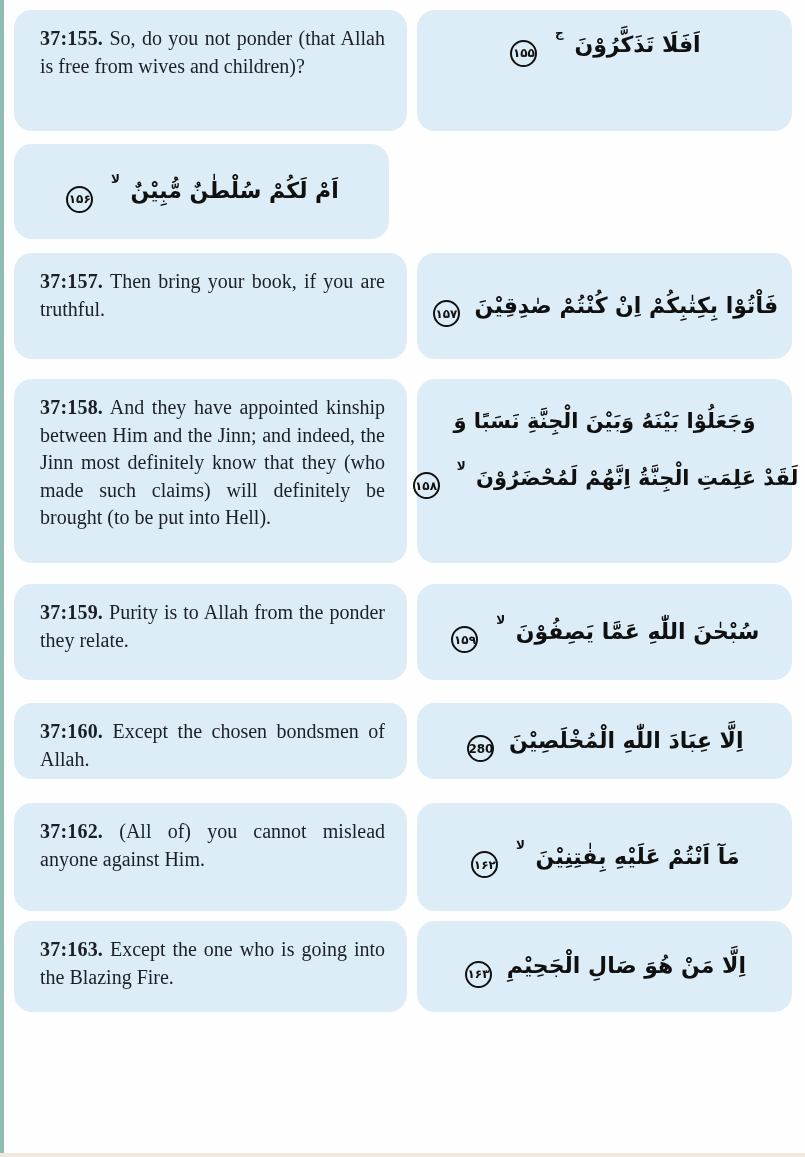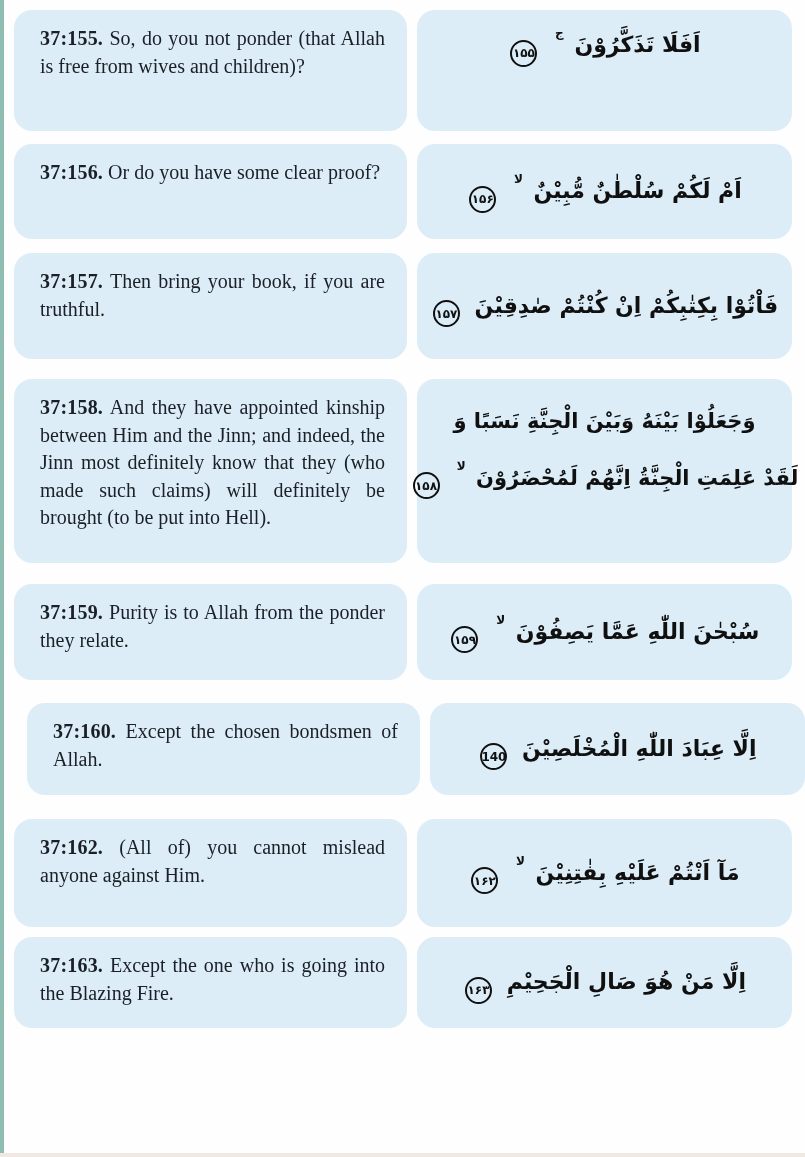--- a/index.html
+++ b/index.html
@@ -34,21 +34,21 @@
   .row {
     display: flex;
     gap: 10px;
   }
   
   .row:nth-child(1) { height: 121px; margin-bottom: 13px; }
   .row:nth-child(2) { height: 95px;  margin-bottom: 14px; }
   .row:nth-child(3) { height: 106px; margin-bottom: 20px; }
   .row:nth-child(4) { height: 184px; margin-bottom: 21px; }
   .row:nth-child(5) { height: 96px;  margin-bottom: 23px; }
-  .row:nth-child(6) { height: 92px;  margin-bottom: 24px; justify-content: flex-end; }
+  .row:nth-child(6) { height: 76px;  margin-bottom: 24px; }
   .row:nth-child(7) { height: 108px; margin-bottom: 10px; }
   .row:nth-child(8) { height: 91px;  margin-bottom: 11px; border-radius: 18px; }
   .row:nth-child(9) { height: 112px; margin-bottom: 0; }
   .box {
     background: #dcedf8;
     border-radius: 18px;
     box-sizing: border-box;
   }
   .en-box {
     width: 393px;
@@ -122,26 +122,20 @@
         
         <span class="waqf">ج</span>
         <span class="ayah-circle">
               <span class="ayah-num">۱۵۵</span>
             </span>
       </p>
     </div>
   </section>
 
   <section class="row">
-    <div class="box en-box">
-      <p class="en">
-        <b class="ref">37:156.</b>
-        <span class="txt">Or do you have some clear proof?</span>
-      </p>
-    </div>
     <div class="box ar-box">
       <p class="ar" dir="rtl">
         <span class="ar-line ar-line1">اَمْ لَكُمْ سُلْطٰنٌ مُّبِيْنٌ</span>
         
         <span class="waqf">لا</span>
         <span class="ayah-circle">
               <span class="ayah-num">۱۵۶</span>
             </span>
       </p>
     </div>
@@ -210,21 +204,21 @@
         <b class="ref">37:160.</b>
         <span class="txt">Except the chosen bondsmen of Allah.</span>
       </p>
     </div>
     <div class="box ar-box">
       <p class="ar" dir="rtl">
         <span class="ar-line ar-line1">اِلَّا عِبَادَ اللّٰهِ الْمُخْلَصِيْنَ</span>
         
         
         <span class="ayah-circle">
-              <span class="ayah-num">140</span>
+              <span class="ayah-num">280</span>
             </span>
       </p>
     </div>
   </section>
 
 
   <section class="row">
     <div class="box en-box">
       <p class="en">
         <b class="ref">37:162.</b>

